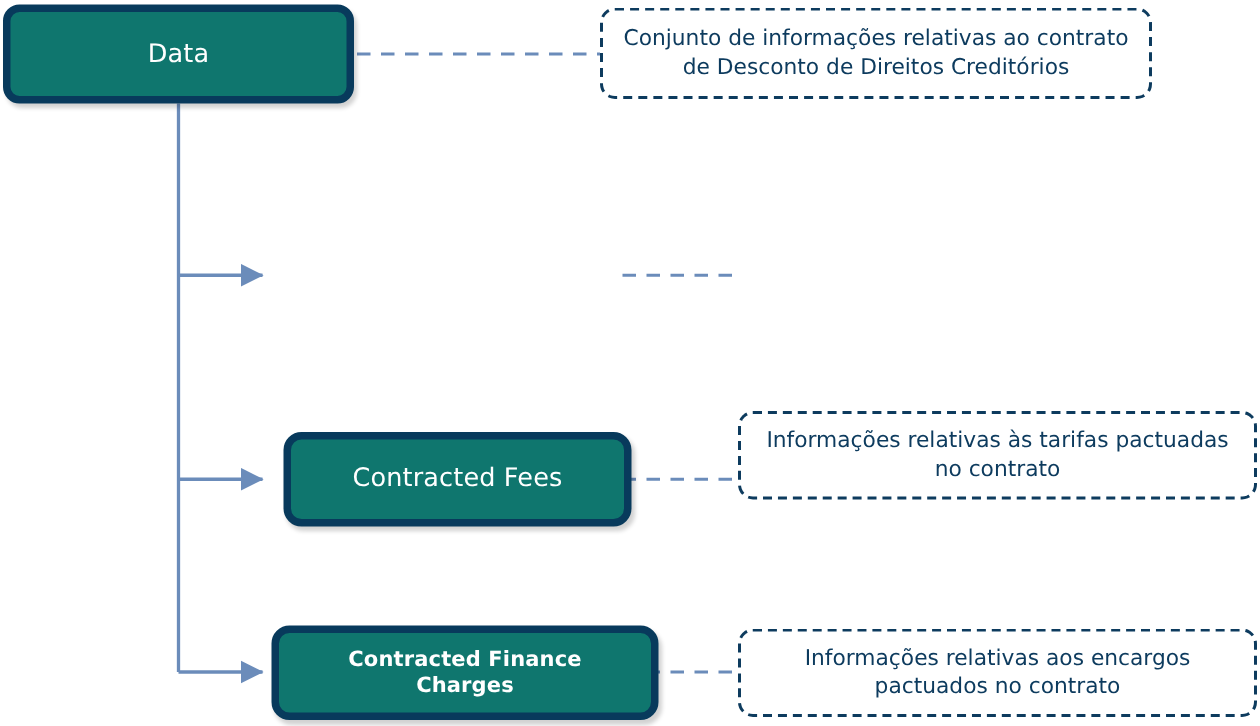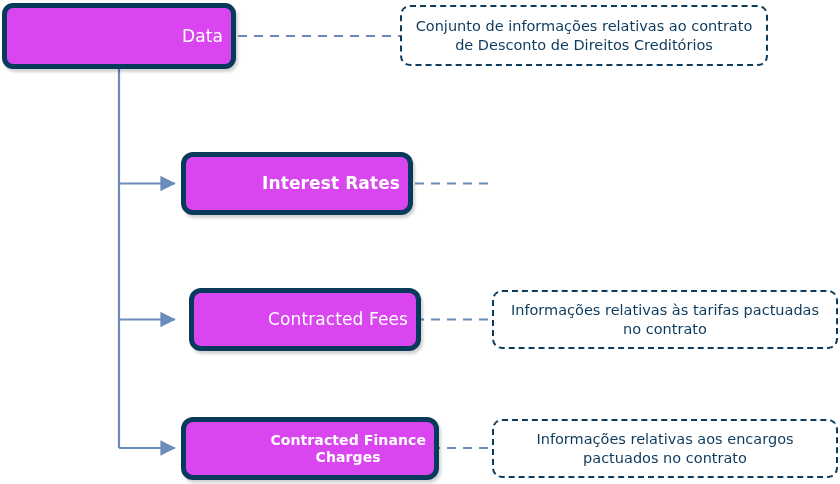--- a/index.html
+++ b/index.html
@@ -14,27 +14,27 @@
     position: relative;
     width: 840px;
     height: 484px;
     background: #ffffff;
     overflow: hidden;
   }
   
   .node {
     position: absolute;
     box-sizing: border-box;
-    background: #d946ef;
+    background: #0f766e;
     border: 5px solid #083a5c;
     border-radius: 12px;
     color: #ffffff;
     display: flex;
     align-items: center;
-    justify-content: flex-end;
+    justify-content: center;
     text-align: center;
     line-height: 1.18;
     letter-spacing: 0.1px;
     box-shadow: 2px 3px 3px rgba(0,0,0,0.18);
   }
   .node-label {
     display: block;
     padding: 0 8px;
     white-space: pre-line;
   }
@@ -96,21 +96,21 @@
     height: 61px;
   }
   #note-interest {
     left: 492px;
     top: 154px;
     width: 346px;
     height: 59px;
   }
   #note-fees {
     left: 492px;
-    top: 290px;
+    top: 274px;
     width: 346px;
     height: 59px;
   }
   #note-charges {
     left: 492px;
     top: 419px;
     width: 346px;
     height: 59px;
   }
   
@@ -144,23 +144,20 @@
     <path d="M 238 36 L 400 36" stroke="#6b8cba" stroke-width="2" fill="none" stroke-dasharray="9 7"></path>
     <path d="M 415 183.5 L 492 183.5" stroke="#6b8cba" stroke-width="2" fill="none" stroke-dasharray="9 7"></path>
     <path d="M 415 319.5 L 492 319.5" stroke="#6b8cba" stroke-width="2" fill="none" stroke-dasharray="9 7"></path>
     <path d="M 415 448 L 492 448" stroke="#6b8cba" stroke-width="2" fill="none" stroke-dasharray="9 7"></path>
   </svg>
 
   <div class="node" id="node-root">
     <span class="node-label">Data</span>
   </div>
 
-  <div class="node" id="node-interest">
-    <span class="node-label">Interest Rates</span>
-  </div>
 
   <div class="node" id="node-fees">
     <span class="node-label">Contracted Fees</span>
   </div>
 
   <div class="node" id="node-charges">
     <span class="node-label">Contracted Finance
 Charges</span>
   </div>
 

